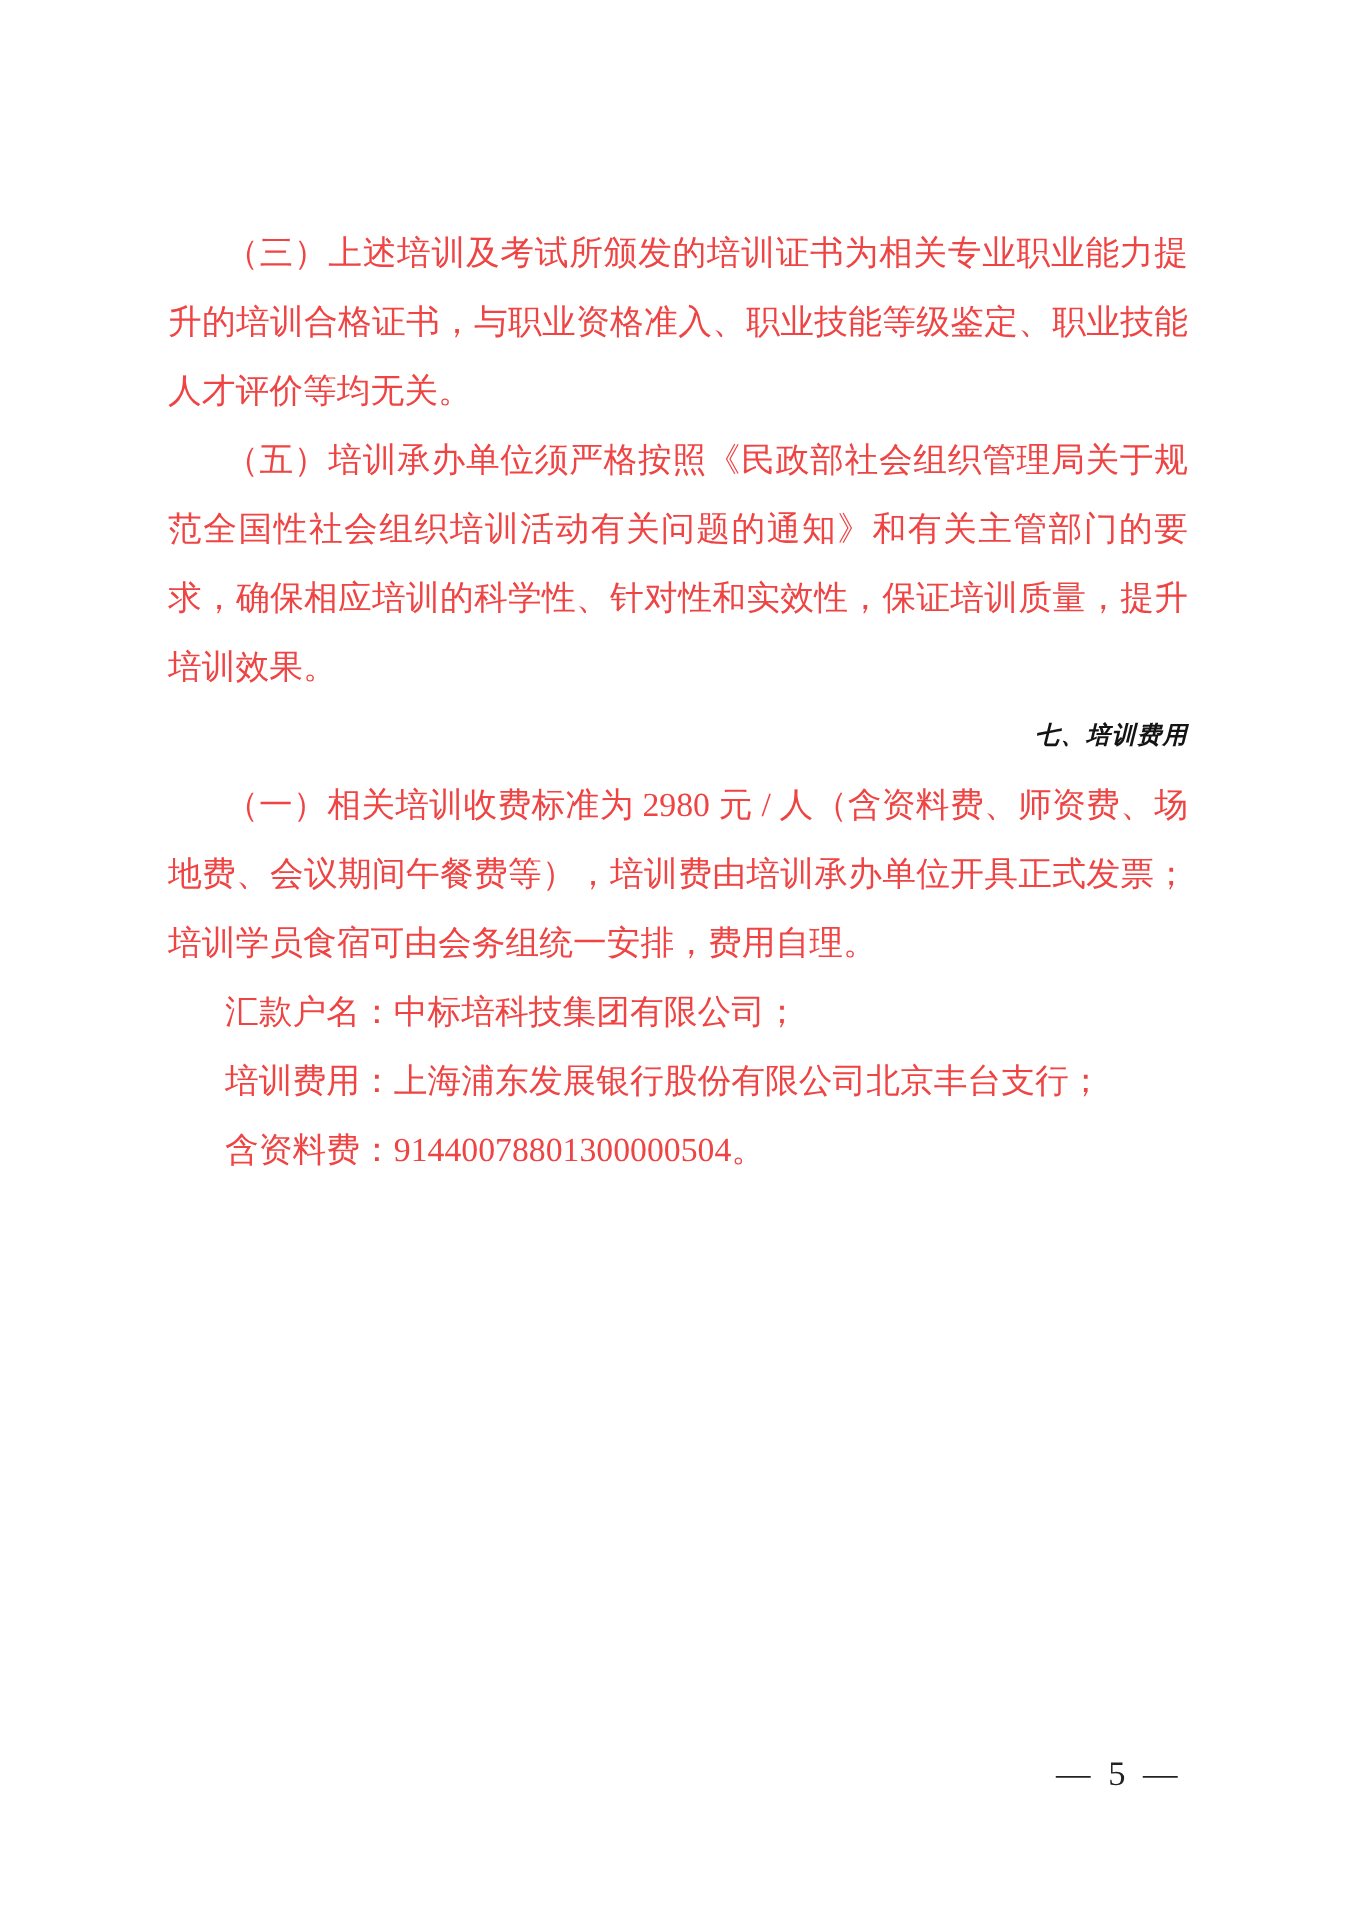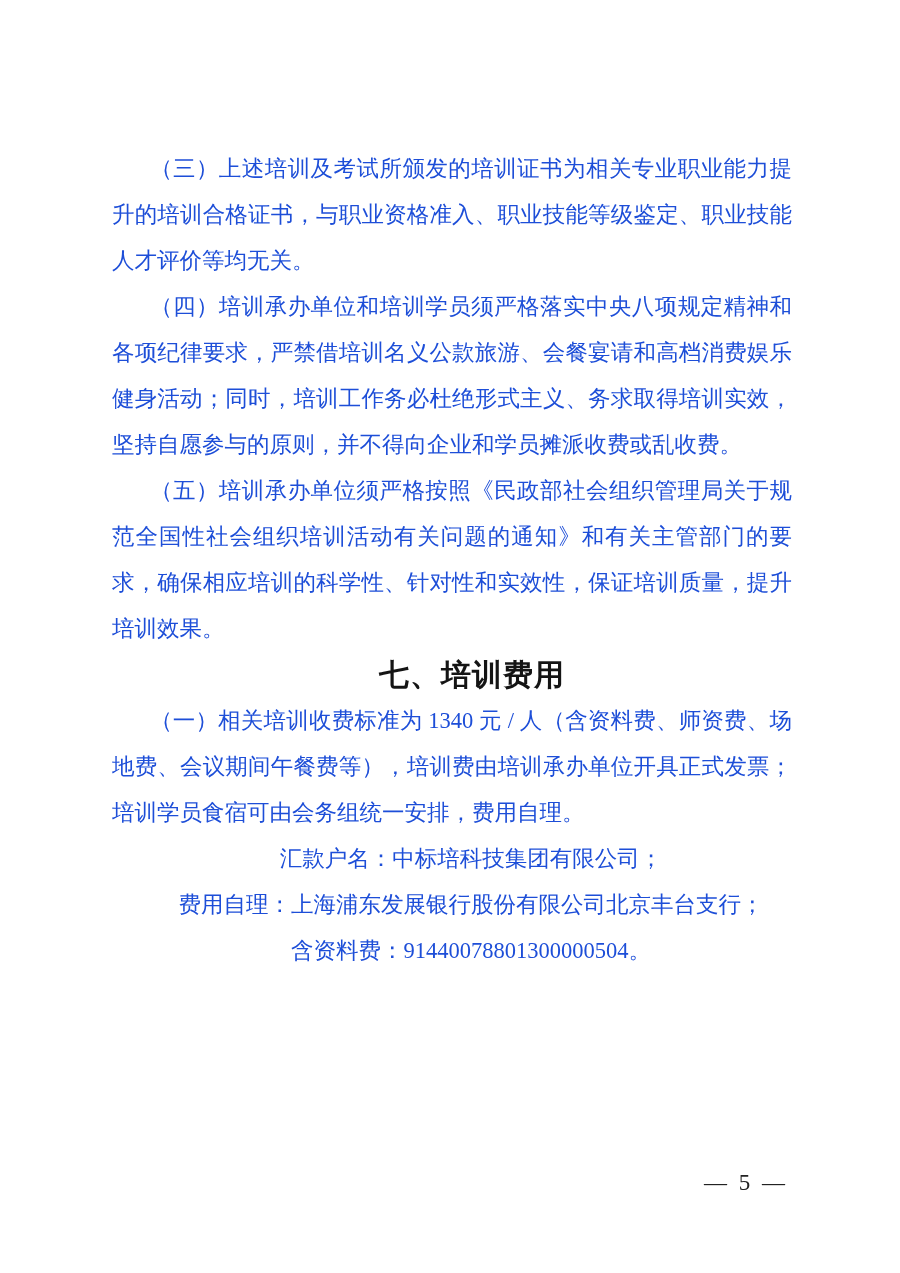--- a/index.html
+++ b/index.html
@@ -14,60 +14,60 @@
   .content {
     position: absolute;
     left: 112px;
     top: 146px;
     width: 680px;
   }
   .para {
     margin: 0;
     font-size: 22.5px;
     line-height: 46px;
-    color: #1d4ed8;
+    color: #ef4444;
     text-align: justify;
     text-justify: inter-ideograph;
     text-indent: 38px;
     letter-spacing: 0;
     word-break: normal;
   }
   .detail-line {
-    text-align: center;
+    text-align: left;
   }
   .heading {
     margin: 0;
     font-family: "Liberation Sans", "DejaVu Sans", sans-serif;
     font-weight: 700;
-    font-size: 30px;
+    font-size: 16px;
     line-height: 46px;
     color: #141414;
     text-indent: 40px;
     letter-spacing: 1px;
-    text-align: center;
+    text-align: right;
+    font-style: italic;
   }
   .page-number {
     position: absolute;
     top: 1169px;
     right: 112px;
     font-size: 23px;
     line-height: 28px;
     color: #222222;
     letter-spacing: 3px;
     white-space: nowrap;
   }
 </style>
 </head>
 <body>
 
 <div class="page">
   <div class="content">
     <p class="para">（三）上述培训及考试所颁发的培训证书为相关专业职业能力提升的培训合格证书，与职业资格准入、职业技能等级鉴定、职业技能人才评价等均无关。</p>
-    <p class="para">（四）培训承办单位和培训学员须严格落实中央八项规定精神和各项纪律要求，严禁借培训名义公款旅游、会餐宴请和高档消费娱乐健身活动；同时，培训工作务必杜绝形式主义、务求取得培训实效，坚持自愿参与的原则，并不得向企业和学员摊派收费或乱收费。</p>
     <p class="para">（五）培训承办单位须严格按照《民政部社会组织管理局关于规范全国性社会组织培训活动有关问题的通知》和有关主管部门的要求，确保相应培训的科学性、针对性和实效性，保证培训质量，提升培训效果。</p>
     <h2 class="heading">七、培训费用</h2>
-    <p class="para">（一）相关培训收费标准为 1340 元 / 人（含资料费、师资费、场地费、会议期间午餐费等），培训费由培训承办单位开具正式发票；培训学员食宿可由会务组统一安排，费用自理。</p>
+    <p class="para">（一）相关培训收费标准为 2980 元 / 人（含资料费、师资费、场地费、会议期间午餐费等），培训费由培训承办单位开具正式发票；培训学员食宿可由会务组统一安排，费用自理。</p>
     <p class="para detail-line">汇款户名：中标培科技集团有限公司；</p>
-    <p class="para detail-line">费用自理：上海浦东发展银行股份有限公司北京丰台支行；</p>
+    <p class="para detail-line">培训费用：上海浦东发展银行股份有限公司北京丰台支行；</p>
     <p class="para detail-line">含资料费：91440078801300000504。</p>
   </div>
   <div class="page-number">— 5 —</div>
 </div>
 
 </body></html>

